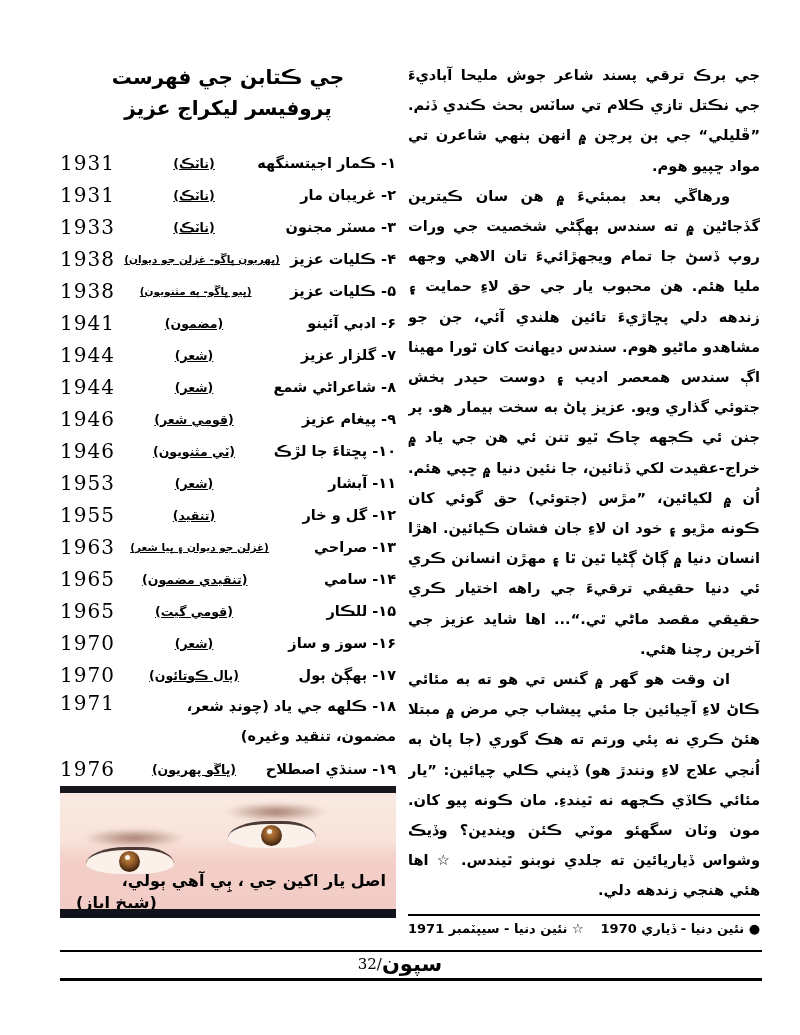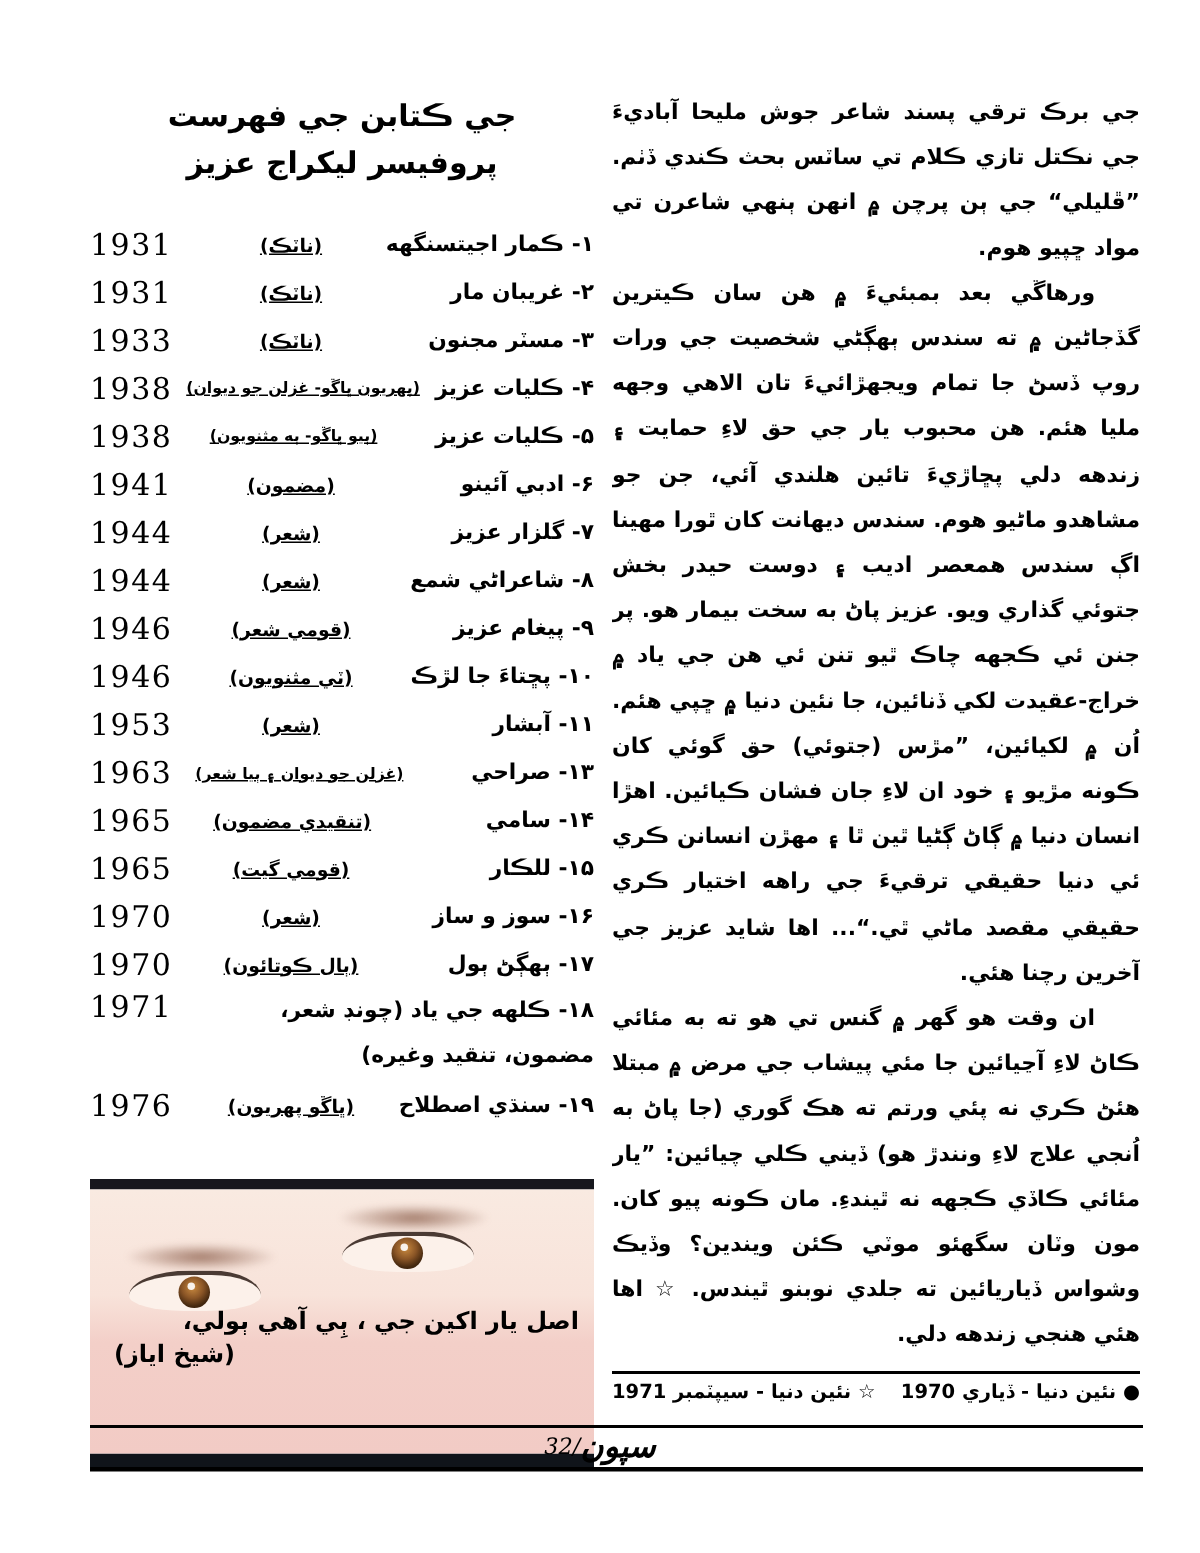--- a/index.html
+++ b/index.html
@@ -15,21 +15,21 @@
   .bnote{flex:1;text-align:center;direction:rtl;font-weight:bold;font-size:12.5px;white-space:nowrap;text-decoration:underline;}
   .bnote.small{font-size:10.5px;}
   .btitle{width:152px;direction:rtl;text-align:right;font-weight:bold;font-size:14.5px;white-space:nowrap;}
   .brow.wrap{height:62px;align-items:flex-start;}
   .brow.wrap .btitle{flex:1;white-space:normal;line-height:30px;text-align:right;}
 
   
   .imgblock{position:absolute;left:60px;top:786px;width:336px;height:160px;}
   .bar-top{height:7px;background:#17171e;}
   .bar-bottom{height:9px;background:#10141a;}
-  .imgbody{height:176px;position:relative;overflow:hidden;
+  .imgbody{height:116px;position:relative;overflow:hidden;
            background:linear-gradient(180deg,#f9eae1 0%,#f8e3da 40%,#f3cfc8 58%,#f2cbc5 100%);}
   .eye{position:absolute;width:100px;height:40px;}
   .eye-left{left:26px;top:44px;}
   .eye-right{left:168px;top:18px;}
   .eb{position:absolute;left:-2px;top:-8px;width:100px;height:18px;border-radius:50%;
       background:radial-gradient(ellipse at center,rgba(141,96,77,.8),rgba(141,96,77,0) 72%);filter:blur(2px);}
   .eball{position:absolute;left:0;top:10px;width:88px;height:24px;overflow:hidden;
          border-radius:55% 45% 50% 50%/75% 75% 45% 45%;
          background:#fcf1ea;border-top:3px solid #4a3a33;}
   .iris{position:absolute;left:33px;top:1px;width:21px;height:21px;border-radius:50%;
@@ -43,21 +43,21 @@
   .rightcol{position:absolute;left:408px;top:60px;width:352px;height:852px;overflow:hidden;}
   .rightcol p{margin:0;direction:rtl;text-align:justify;font-weight:bold;
               font-size:14.6px;line-height:30.2px;}
   .rightcol p.ind{text-indent:30px;}
 
   
   .footnote{position:absolute;left:408px;top:914px;width:352px;border-top:2px solid #000;
             padding-top:5px;direction:rtl;display:flex;justify-content:space-between;
             font-weight:bold;font-size:13px;white-space:nowrap;}
   .rule1{position:absolute;left:60px;top:950px;width:702px;height:2px;background:#000;}
-  .footer{position:absolute;left:0;top:951px;width:800px;text-align:center;line-height:26px;font-style:italic;}
+  .footer{position:absolute;left:0;top:951px;width:800px;text-align:center;line-height:26px;}
   .footer .pageno{font-family:"DejaVu Serif",serif;font-size:15px;vertical-align:2px;}
   .footer .mag{font-weight:bold;font-size:21px;direction:rtl;}
   .rule2{position:absolute;left:60px;top:978px;width:702px;height:3px;background:#000;}
 </style>
 </head>
 <body>
 
 <div class="leftcol">
   <div class="title">
     <div>جي ڪتابن جي فهرست</div>
@@ -111,20 +111,25 @@
       </div>
     <div class="brow">
         <span class="byear">1946</span>
         <span class="bnote">(ٽي مثنويون)</span>
         <span class="btitle">۱۰- پڇتاءَ جا لڙڪ</span>
       </div>
     <div class="brow">
         <span class="byear">1953</span>
         <span class="bnote">(شعر)</span>
         <span class="btitle">۱۱- آبشار</span>
+      </div>
+    <div class="brow">
+        <span class="byear">1955</span>
+        <span class="bnote">(تنقيد)</span>
+        <span class="btitle">۱۲- گل و خار</span>
       </div>
     <div class="brow">
         <span class="byear">1963</span>
         <span class="bnote small">(غزلن جو ديوان ۽ ٻيا شعر)</span>
         <span class="btitle">۱۳- صراحي</span>
       </div>
     <div class="brow">
         <span class="byear">1965</span>
         <span class="bnote">(تنقيدي مضمون)</span>
         <span class="btitle">۱۴- سامي</span>

